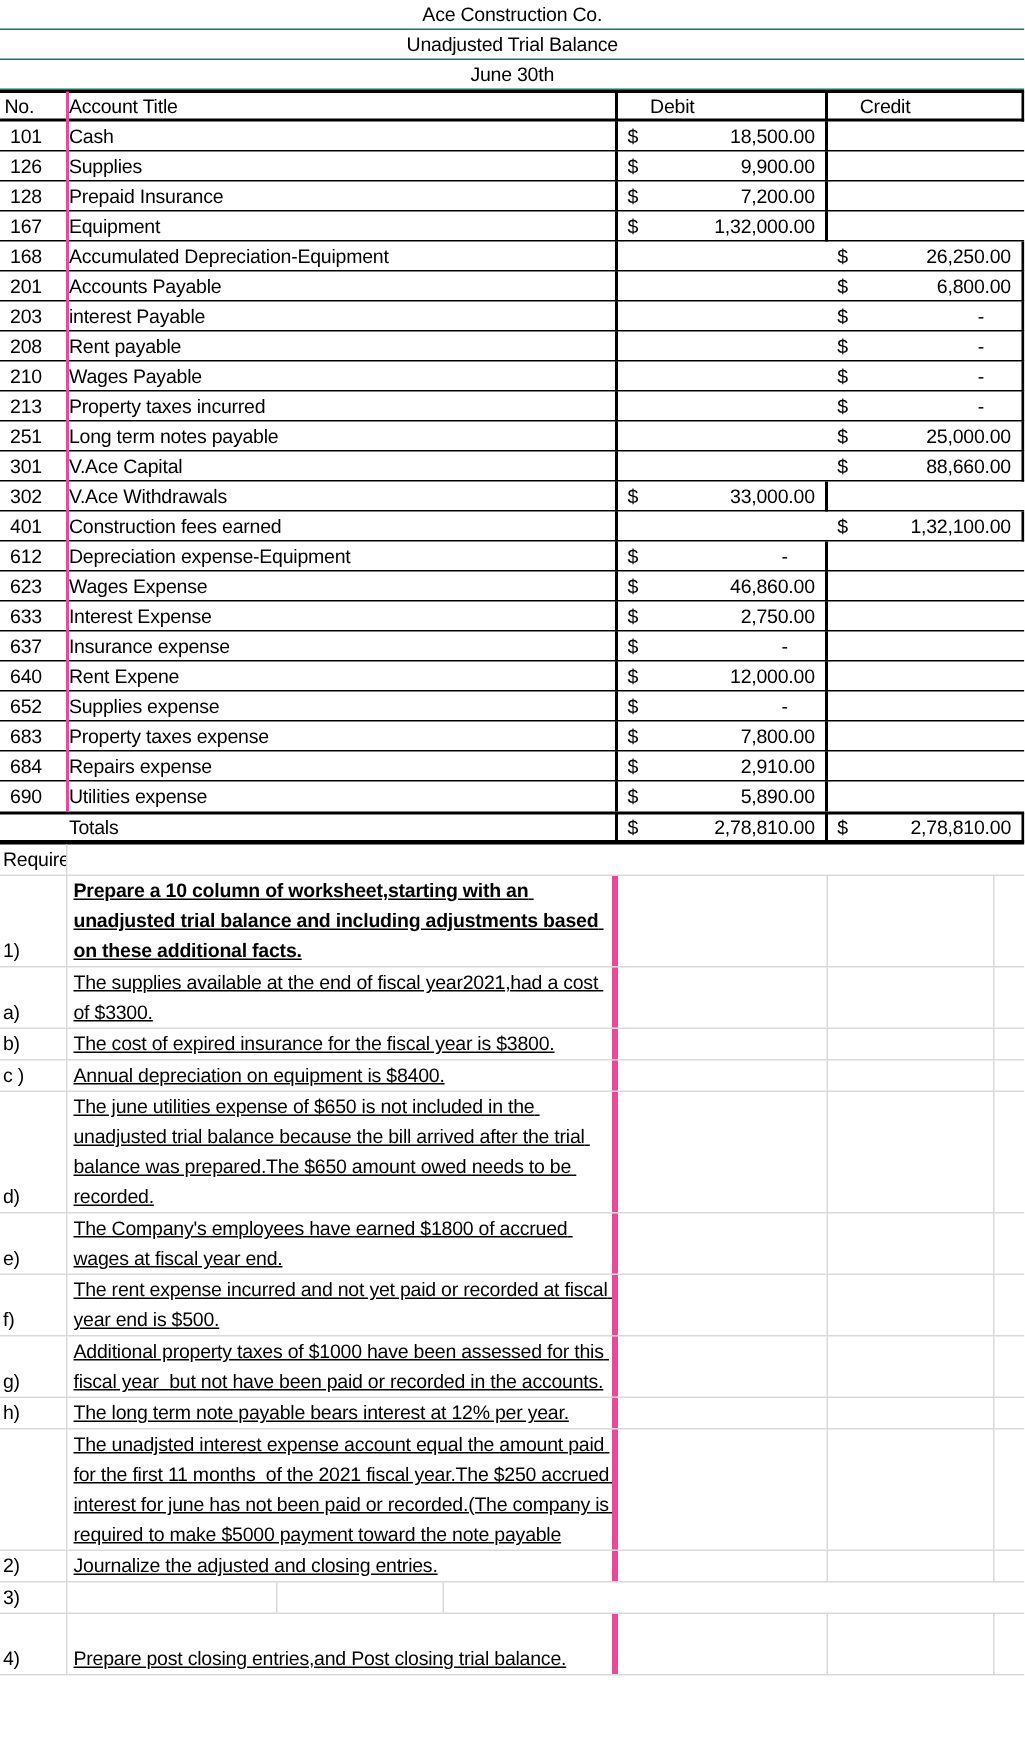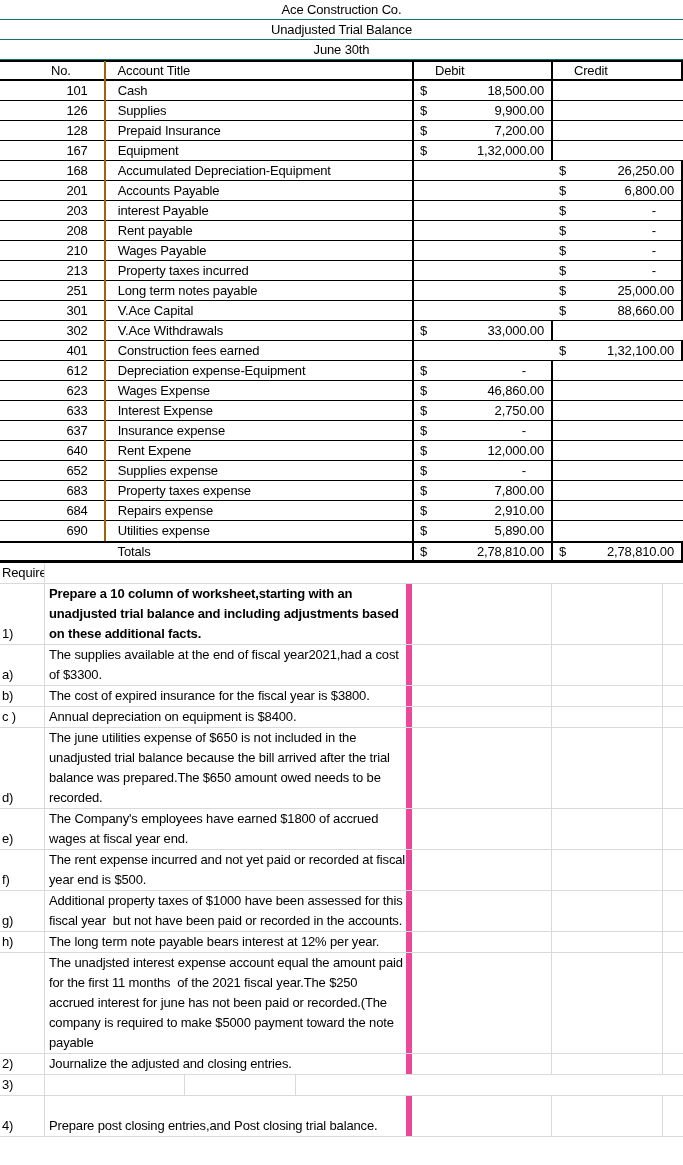--- a/index.html
+++ b/index.html
@@ -7,37 +7,37 @@
     position:relative;width:683px;height:1165px;overflow:hidden;background:#fff;
     font-family:"Liberation Sans",sans-serif;font-size:13px;line-height:20px;color:#000;
     letter-spacing:-0.15px;
   }
   
   .title-row{height:20px;border-bottom:1px solid #0f766e;text-align:center;box-sizing:border-box;}
   
   .tbl{width:683px;}
   .row{display:flex;box-sizing:border-box;}
   .cell{box-sizing:border-box;overflow:hidden;white-space:nowrap;}
-  .c-no{width:58px;border-right:2px solid #a16207;margin-left:48px;}
-  .c-title{width:311px;border-right:2px solid #000;padding-left:12px;}
+  .c-no{width:46px;border-right:2px solid #ec4899;}
+  .c-title{width:367px;border-right:2px solid #000;padding-left:0;}
   .c-debit{width:140px;border-right:2px solid #000;}
   .c-credit{width:131px;border-right:2px solid #000;}
   .head-row{height:21px;border-top:2px solid #000;border-bottom:2px solid #000;align-items:center;}
   .head-row .c-no{padding-left:3px;}
   .head-row .c-debit,.head-row .c-credit{padding-left:21px;}
   .t-row{height:20px;border-bottom:1px solid #000;align-items:center;}
   #tb-body .t-row:last-child{border-bottom:none;}
   .c-no.num{text-align:right;padding-right:16px;}
   .amt{display:flex;justify-content:space-between;align-items:center;padding-left:6px;padding-right:7px;}
   .amt .val.dash{padding-right:18px;}
   .totals-row{height:22px;border-top:2px solid #000;border-bottom:3px solid #000;align-items:center;}
   
   .req-head{display:flex;height:21px;border-bottom:1px solid #d9d9d9;box-sizing:border-box;align-items:flex-end;}
   .g-no{width:45px;border-right:1px solid #d9d9d9;}
-  .g-title{width:367px;border-right:6px solid #ec4899;}
+  .g-title{width:367px;border-right:4px solid #ec4899;text-decoration:underline;}
   .g-debit{width:140px;border-right:1px solid #d9d9d9;}
   .g-credit{width:111px;border-right:1px solid #d9d9d9;}
   .req-head .g-no{padding-left:2px;}
   .req-row{display:flex;border-bottom:1px solid #d9d9d9;box-sizing:border-box;align-items:stretch;}
   .req-label{display:flex;align-items:flex-end;padding:0 0 0 2px;box-sizing:border-box;}
   .req-text{padding-left:4px;box-sizing:border-box;}
   .req-text .txt{white-space:pre-wrap;display:block;}
   .bold{font-weight:700;}
 </style>
 </head>

